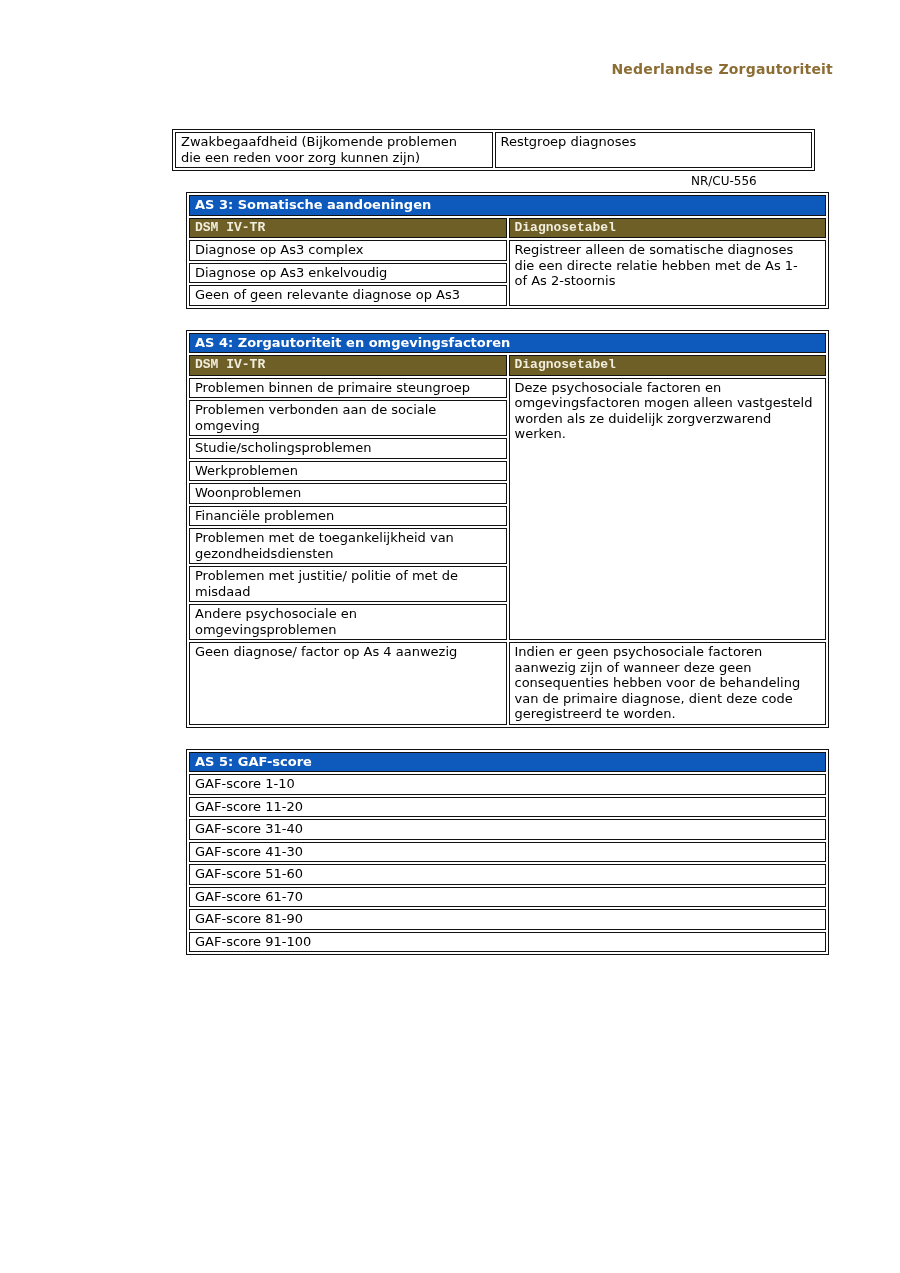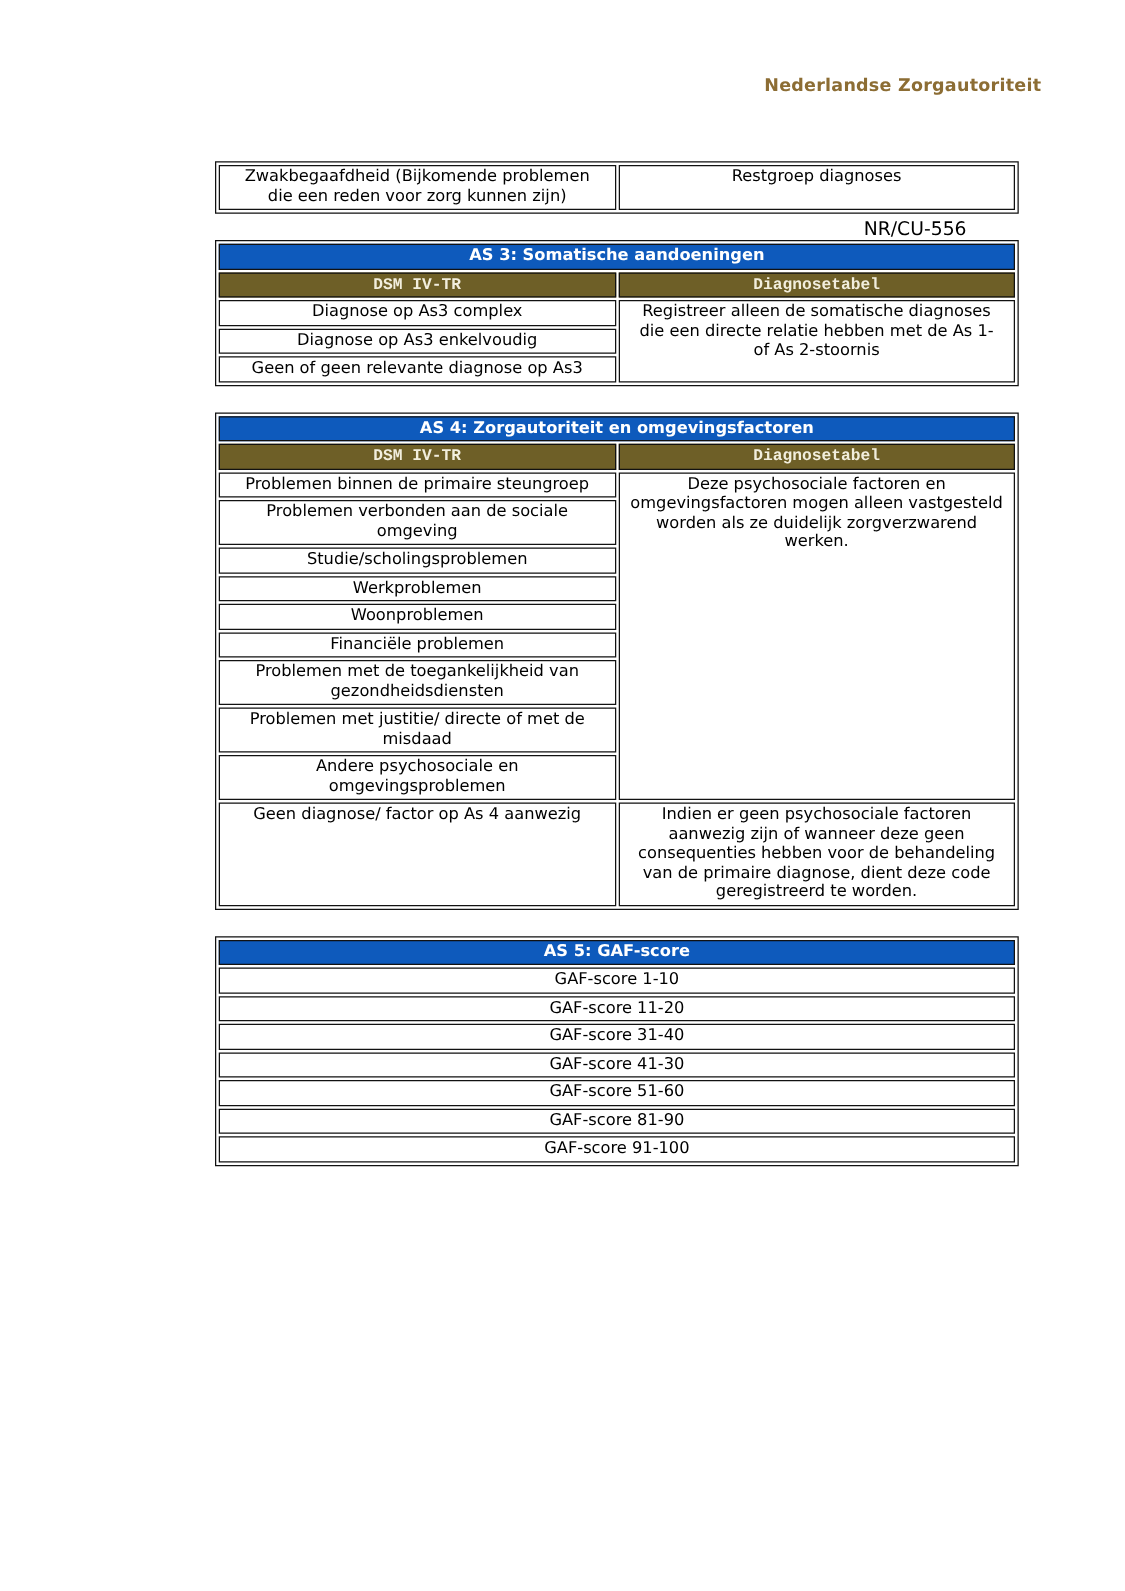--- a/index.html
+++ b/index.html
@@ -32,45 +32,44 @@
     left:693px;
     top:151px;
     font-size:10px;
     font-weight:bold;
     letter-spacing:.4px;
   }
   .kenmerk-value{
     position:absolute;
     left:691px;
     top:174px;
-    font-size:15px;
+    font-size:12px;
   }
   .content{
     position:absolute;
     left:172px;
     top:129px;
     width:643px;
   }
   table.t{
     width:100%;
     border-collapse:separate;
     border-spacing:2px;
     border:1px solid var(--border);
     background:#fff;
     table-layout:fixed;
   }
-  table.t + table.t{margin-top:21px;}
+  table.t + table.t{margin-top:21px;margin-left:14px;}
   table.t td{
     border:1px solid var(--border);
     padding:1px 5px 2px 5px;
     font-size:13px;
     line-height:15.5px;
     vertical-align:top;
     overflow:hidden;
-    text-align:center;
   }
   td.title{
     background:var(--blue);
     color:#fff;
     font-weight:bold;
     border-color:var(--blue);
     padding:3px 6px 4px 6px;
     font-size:13px;
   }
   td.hdr{
@@ -170,21 +169,21 @@
           <td class="pre">Woonproblemen</td>
         </tr>
     <tr>
           <td class="pre">Financiële problemen</td>
         </tr>
     <tr>
           <td class="pre">Problemen met de toegankelijkheid van
 gezondheidsdiensten</td>
         </tr>
     <tr>
-          <td class="pre">Problemen met justitie/ directe of met de
+          <td class="pre">Problemen met justitie/ politie of met de
 misdaad</td>
         </tr>
     <tr>
           <td class="pre">Andere psychosociale en
 omgevingsproblemen</td>
         </tr>
     <tr>
       <td>Geen diagnose/ factor op As 4 aanwezig</td>
       <td class="pre">Indien er geen psychosociale factoren
 aanwezig zijn of wanneer deze geen
@@ -209,20 +208,23 @@
     <tr>
           <td>GAF-score 31-40</td>
         </tr>
     <tr>
           <td>GAF-score 41-30</td>
         </tr>
     <tr>
           <td>GAF-score 51-60</td>
         </tr>
     <tr>
+          <td>GAF-score 61-70</td>
+        </tr>
+    <tr>
           <td>GAF-score 81-90</td>
         </tr>
     <tr>
           <td>GAF-score 91-100</td>
         </tr>
   </tbody>
     </table>
 
 </div>
 

